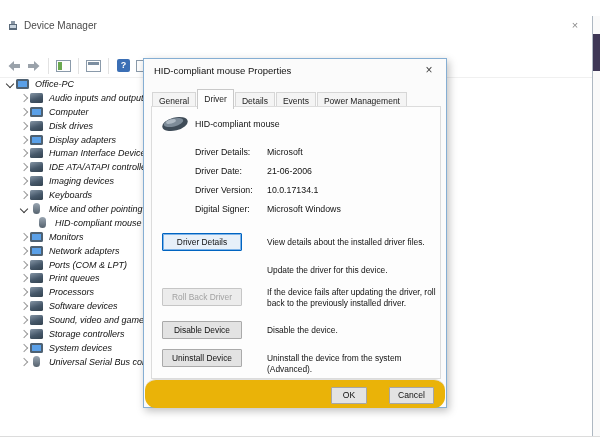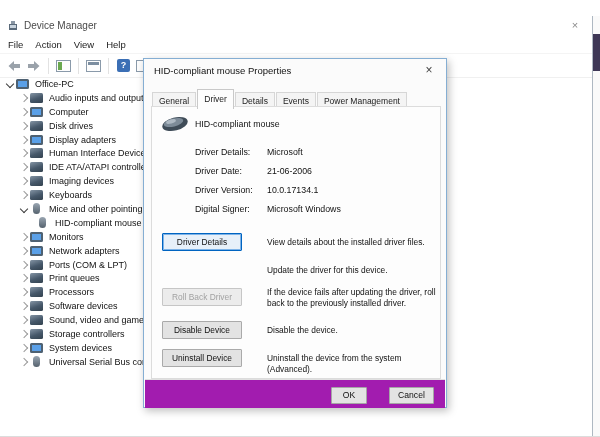--- a/index.html
+++ b/index.html
@@ -40,21 +40,21 @@
   .chev { width:12px; height:10px; position:relative; flex:0 0 12px; }
   .chev::before { content:""; position:absolute; left:3px; top:2px; width:5px; height:5px;
                   border-right:1.4px solid #9a9a9a; border-bottom:1.4px solid #9a9a9a; }
   .chev.right::before { transform:rotate(-45deg); }
   .chev.down::before { transform:rotate(45deg); border-color:#3c3c3c; }
   .ticon { flex:0 0 13px; height:10px; margin-right:6px; position:relative; }
   .i-dev { background:linear-gradient(160deg,#8595a5 0%,#46586a 55%,#33424f 100%); border-radius:1.5px; }
   .i-screen { border:2px solid #4e6172; border-radius:1.5px; background:#5aa0e8; }
   .i-mouse { width:7px !important; flex:0 0 7px !important; margin-left:3px; margin-right:9px;
              height:11px; border-radius:3.5px; background:linear-gradient(180deg,#9aa6b2,#55626e); }
-  .tlabel { font-size:9px; color:#111; }
+  .tlabel { font-size:9px; color:#111;font-style:italic; }
 
   
   .win-right-border { position:absolute; left:592px; top:0; width:1px; height:420px; background:#aeb8c2; }
   .right-strip { position:absolute; left:593px; top:0; width:7px; height:420px; background:#fafafa; }
   .purple-block { position:absolute; left:593px; top:18px; width:7px; height:37px; background:#3e3756; }
 
   
   .bottom-bar { position:absolute; left:0; top:420px; width:600px; height:17px; background:#f1f0ef;
                 border-top:1px solid #dcdcdc; z-index:20; }
   .watermark { position:absolute; right:14px; top:1px; font-size:12px; color:#8f8f8f; }
@@ -79,22 +79,22 @@
   .field-label { position:absolute; left:43px; font-size:8.8px; color:#111; }
   .field-value { position:absolute; left:115px; font-size:8.8px; color:#111; }
 
   .abtn { position:absolute; left:10px; width:80px; height:18px; background:#e3e3e3;
           border:1px solid #aaaaaa; font-size:8.4px; color:#111; text-align:center;
           line-height:16px; border-radius:1px; }
   .abtn.focused { border:1px solid #0064c1; box-shadow:inset 0 0 0 1px #7db3e8; background:#e7f0f9; }
   .abtn.disabled { color:#a2a2a2; background:#ececec; border-color:#c6c6c6; }
   .adesc { position:absolute; left:115px; width:178px; font-size:8.4px; color:#111; line-height:11px; }
 
-  .btn-strip { position:absolute; left:1px; right:1px; top:320px; height:29px; background:#a21caf;
-               border-top:1px solid #e0e0e0; }
+  .btn-strip { position:absolute; left:1px; right:1px; top:320px; height:29px; background:#eab308;
+               border-top:1px solid #e0e0e0;border-radius:11px; }
   .okbtn, .cancelbtn { position:absolute; top:7px; height:17px; background:#e3e3e3;
                border:1px solid #a6a6a6; font-size:8.6px; color:#111; text-align:center;
                line-height:15px; border-radius:1px; }
   .okbtn { left:186px; width:36px; }
   .cancelbtn { left:244px; width:45px; }
 </style>
 </head>
 <body>
 
 <div id="stage">
@@ -102,26 +102,20 @@
   <div class="titlebar">
     <svg class="app-icon" viewBox="0 0 12 12">
       <rect x="2" y="4" width="8" height="6" fill="#5a6a7a"></rect>
       <rect x="3" y="5" width="6" height="3" fill="#c9d4de"></rect>
       <rect x="4" y="1" width="4" height="3" fill="#8a97a5"></rect>
     </svg>
     <span class="app-title">Device Manager</span>
     <span class="win-close">×</span>
   </div>
 
-  <div class="menubar">
-    <span class="menu-item">File</span>
-    <span class="menu-item">Action</span>
-    <span class="menu-item">View</span>
-    <span class="menu-item">Help</span>
-  </div>
 
   <div class="toolbar">
     <span class="tb-btn">
       <svg width="14" height="12" viewBox="0 0 14 12">
           <path d="M7 1 L1.5 6 L7 11 L7 8 H13 V4 H7 Z" fill="#9aa2aa"></path>
         </svg>
     </span>
     <span class="tb-btn">
       <svg width="14" height="12" viewBox="0 0 14 12">
           <path d="M7 1 L12.5 6 L7 11 L7 8 H1 V4 H7 Z" fill="#9aa2aa"></path>

